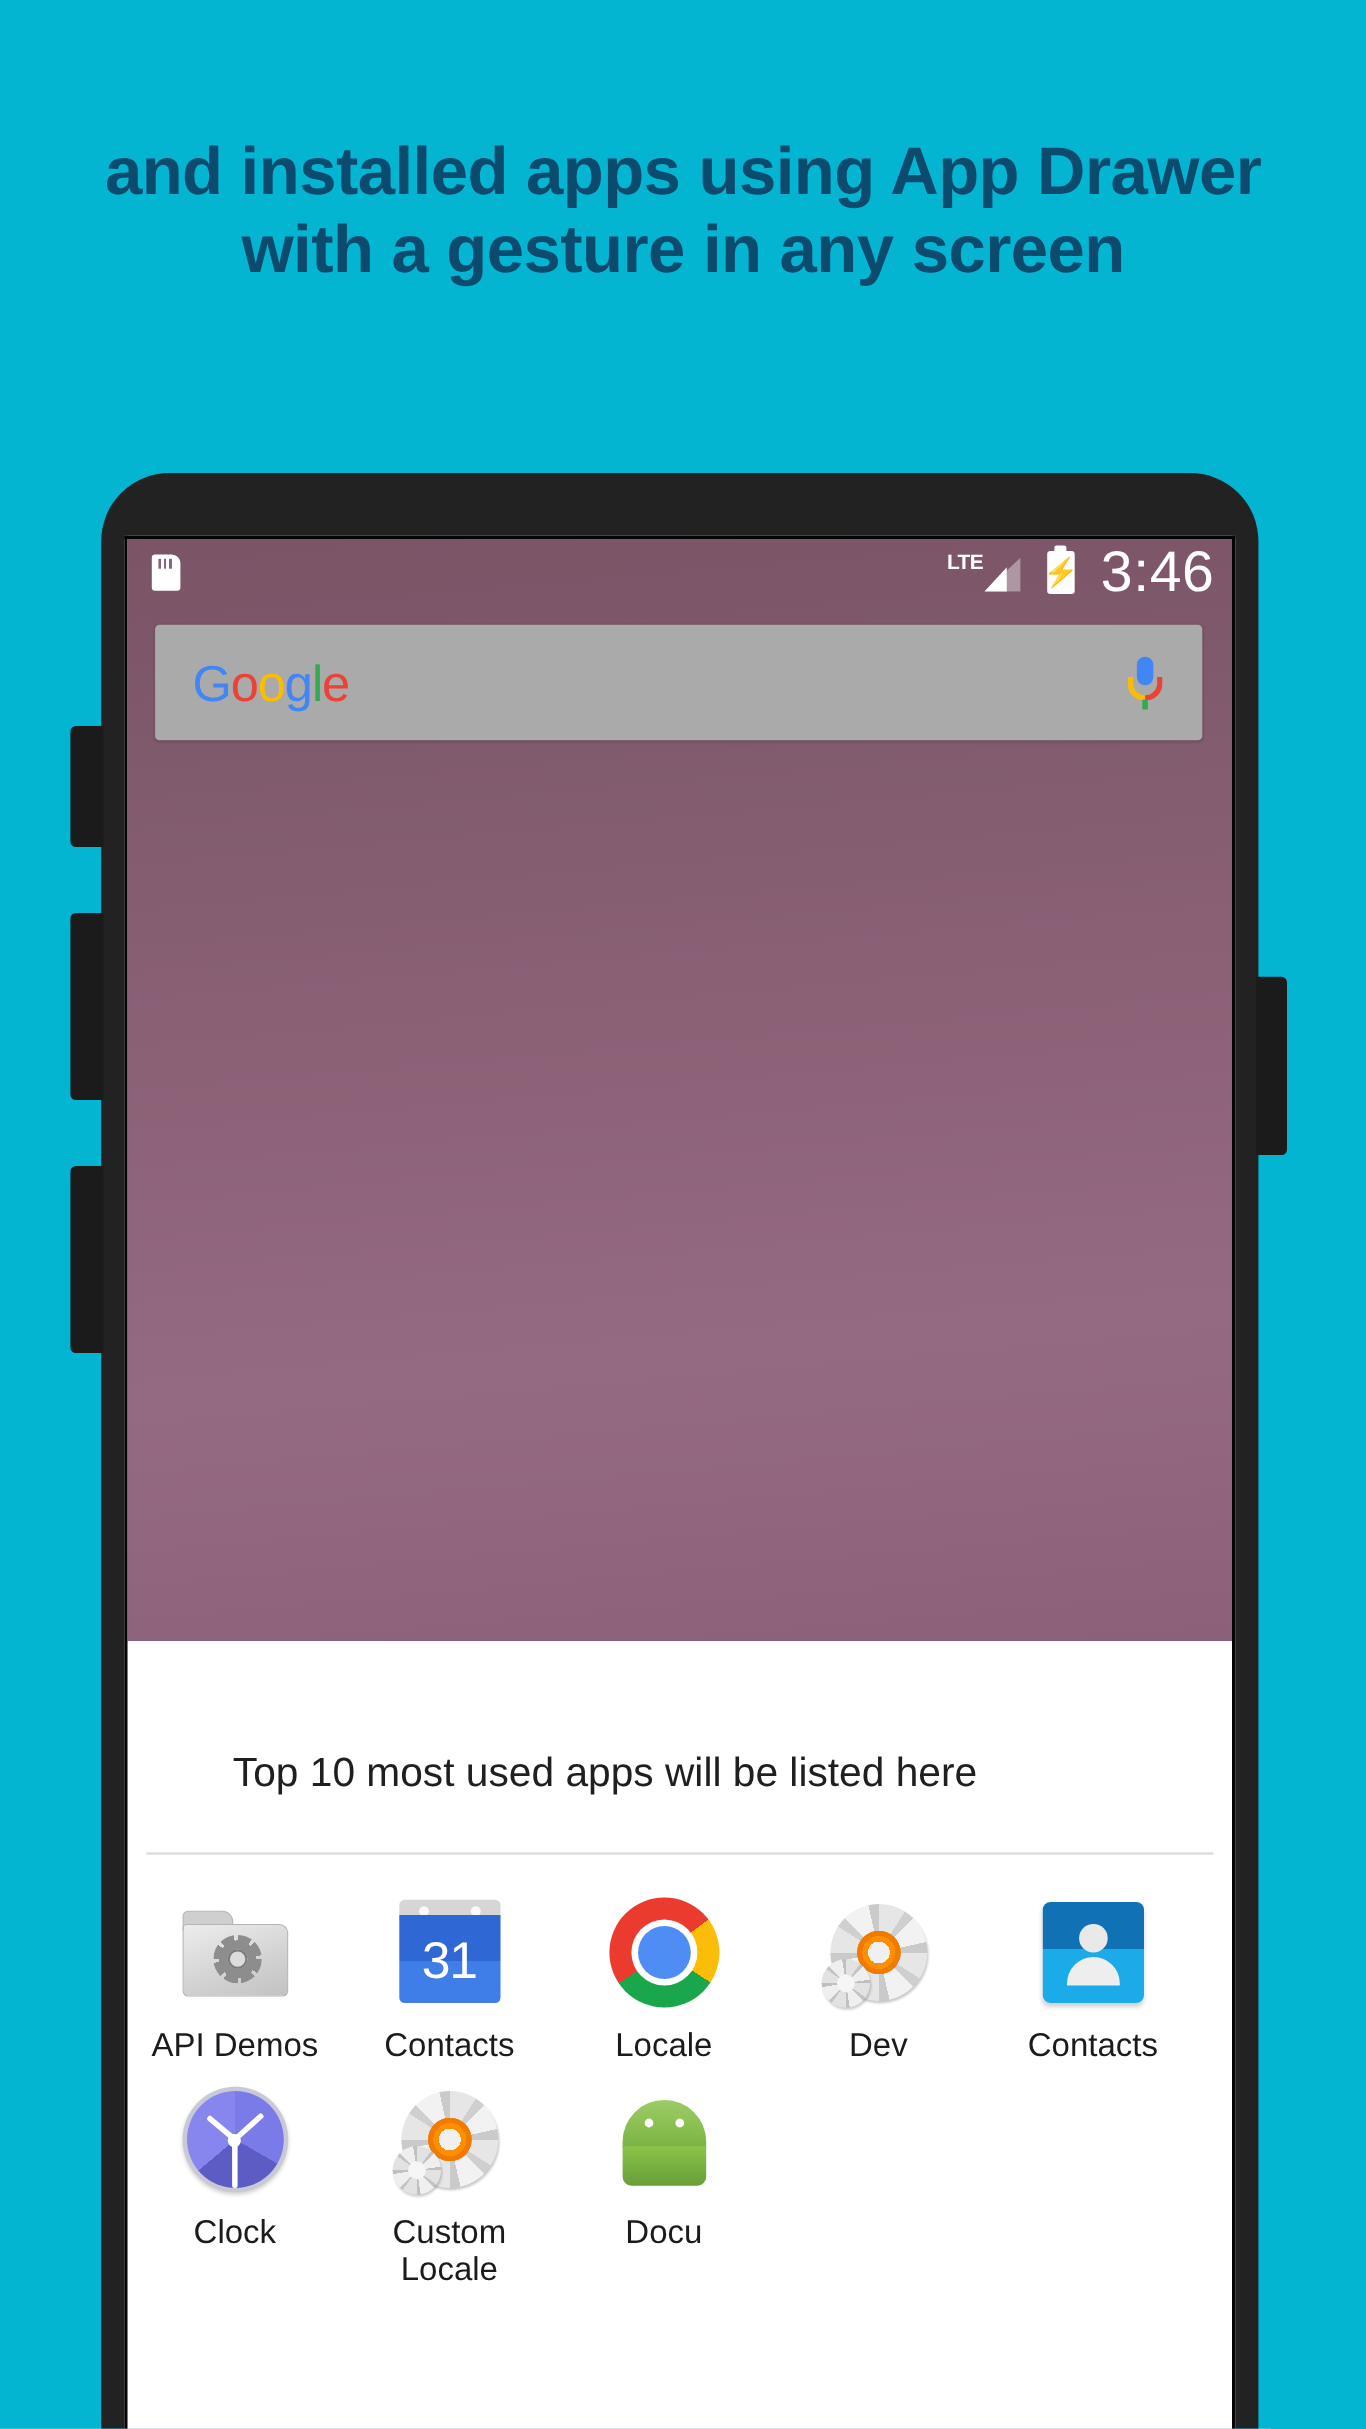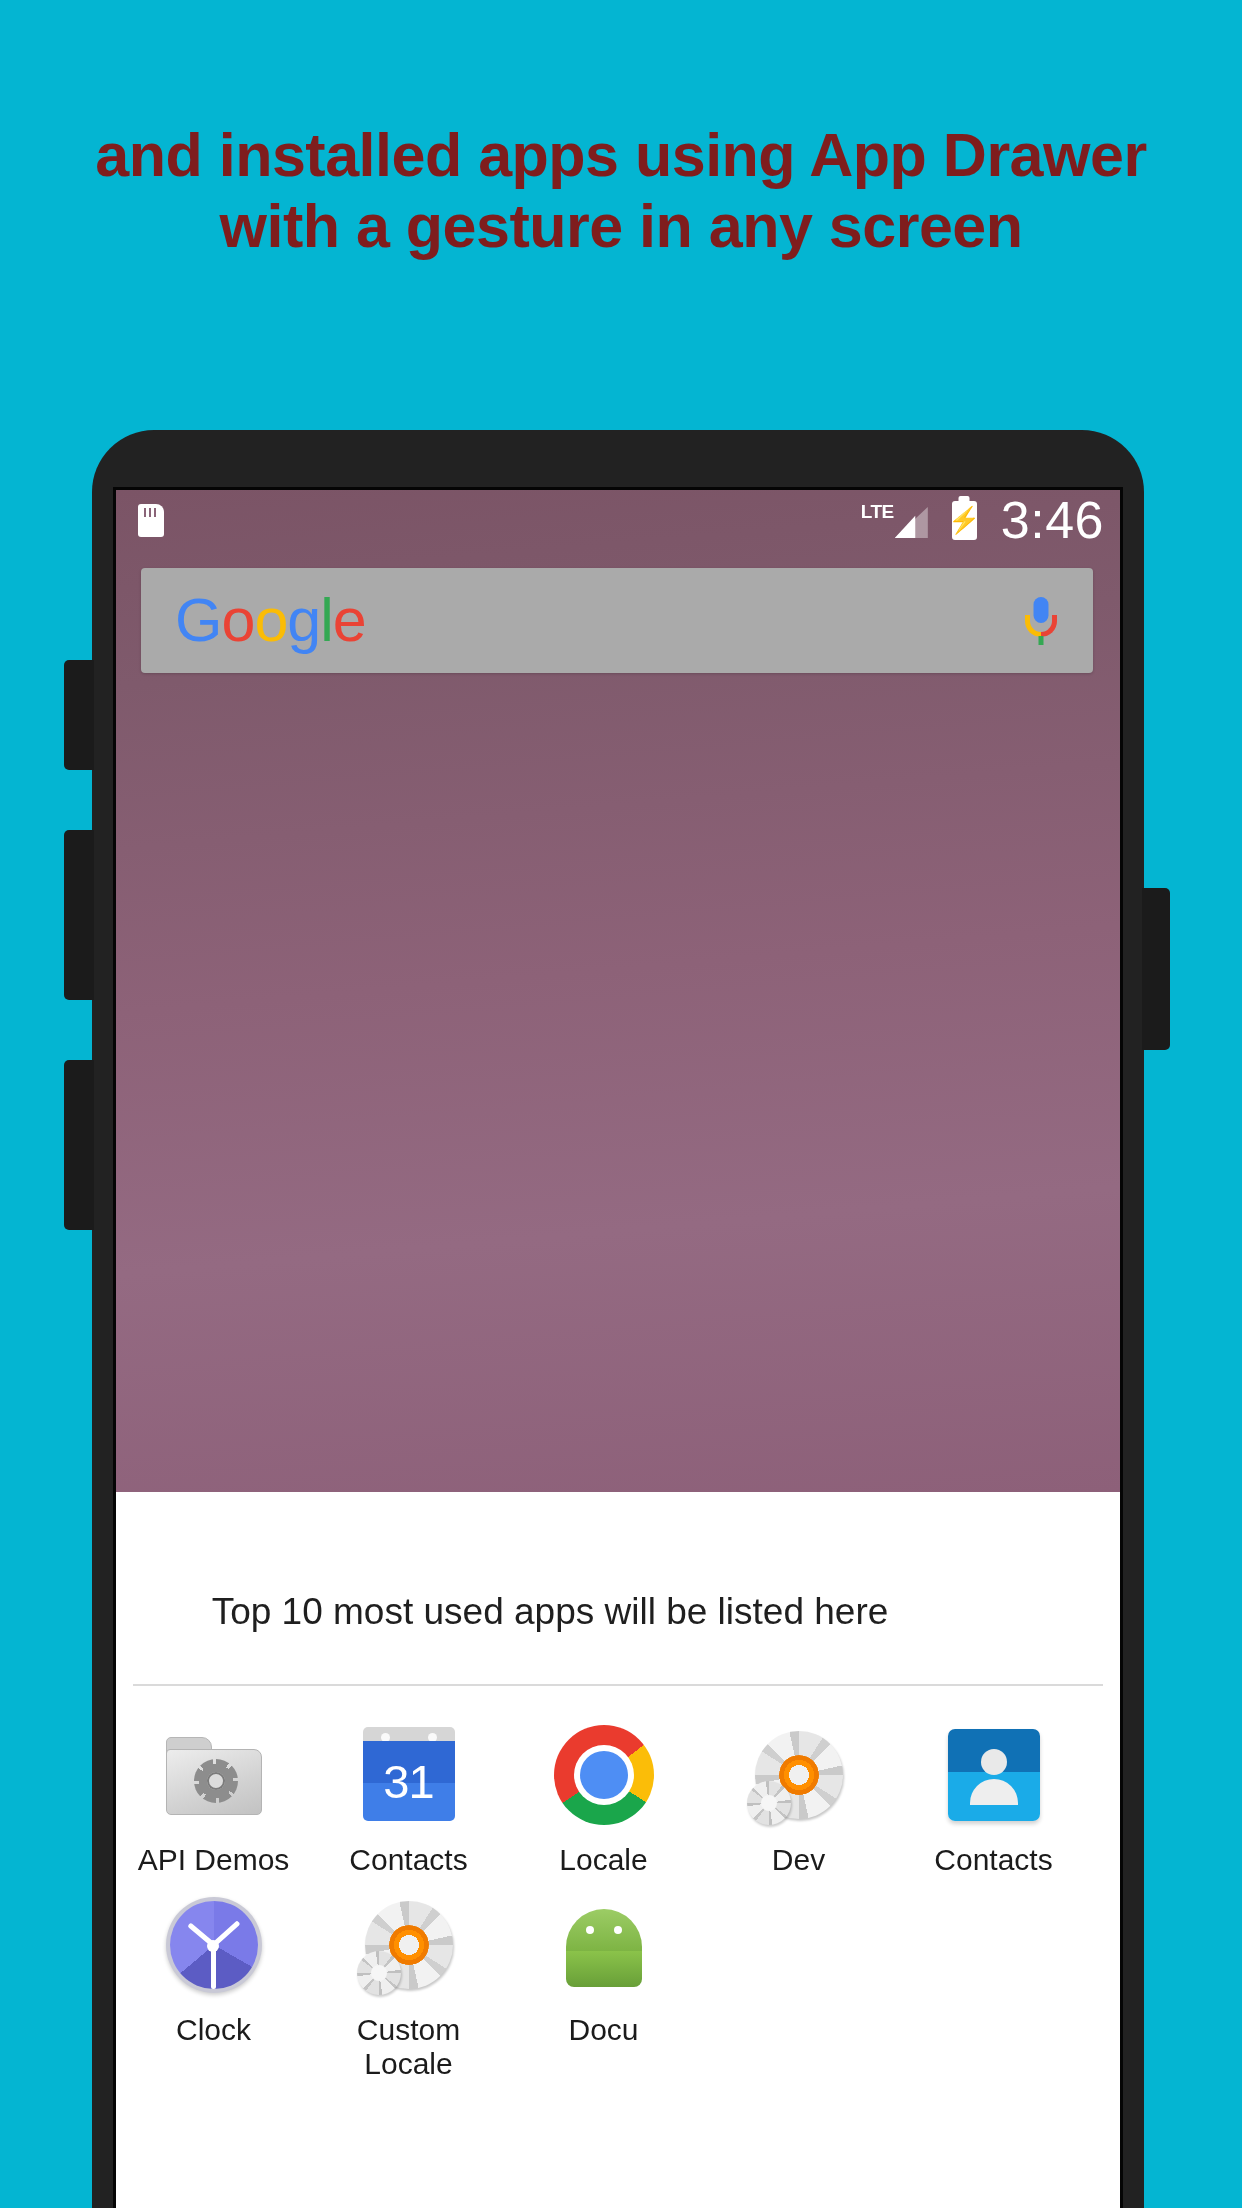--- a/index.html
+++ b/index.html
@@ -16,21 +16,21 @@
     position: relative;
   }
 
   
   .headline {
     position: absolute;
     top: 120px;
     left: 0;
     width: 1242px;
     text-align: center;
-    color: #7f1d1d;
+    color: #0c4a6e;
     font-size: 61px;
     font-weight: bold;
     line-height: 1.17;
     letter-spacing: -0.5px;
     padding: 0 28px;
   }
   .headline .line { display: block; white-space: nowrap; }
 
   
   .phone {
@@ -167,21 +167,21 @@
     left: 25px; top: 78px;
     width: 952px; height: 105px;
     background: #aaaaaa;
     border-radius: 4px;
     display: flex;
     align-items: center;
     padding: 0 34px;
     box-shadow: 0 1px 3px rgba(0,0,0,0.18);
   }
   .g-logo {
-    font-size: 61px;
+    font-size: 46px;
     font-weight: normal;
     letter-spacing: -1px;
     font-family: "Liberation Serif", serif;
   }
   .g-logo span { font-family: "Liberation Sans", sans-serif; font-weight: 500; }
   .g-b { color: #4285f4; } .g-r { color: #ea4335; }
   .g-y { color: #fbbc05; } .g-g { color: #34a853; }
 
   .mic {
     margin-left: auto;

